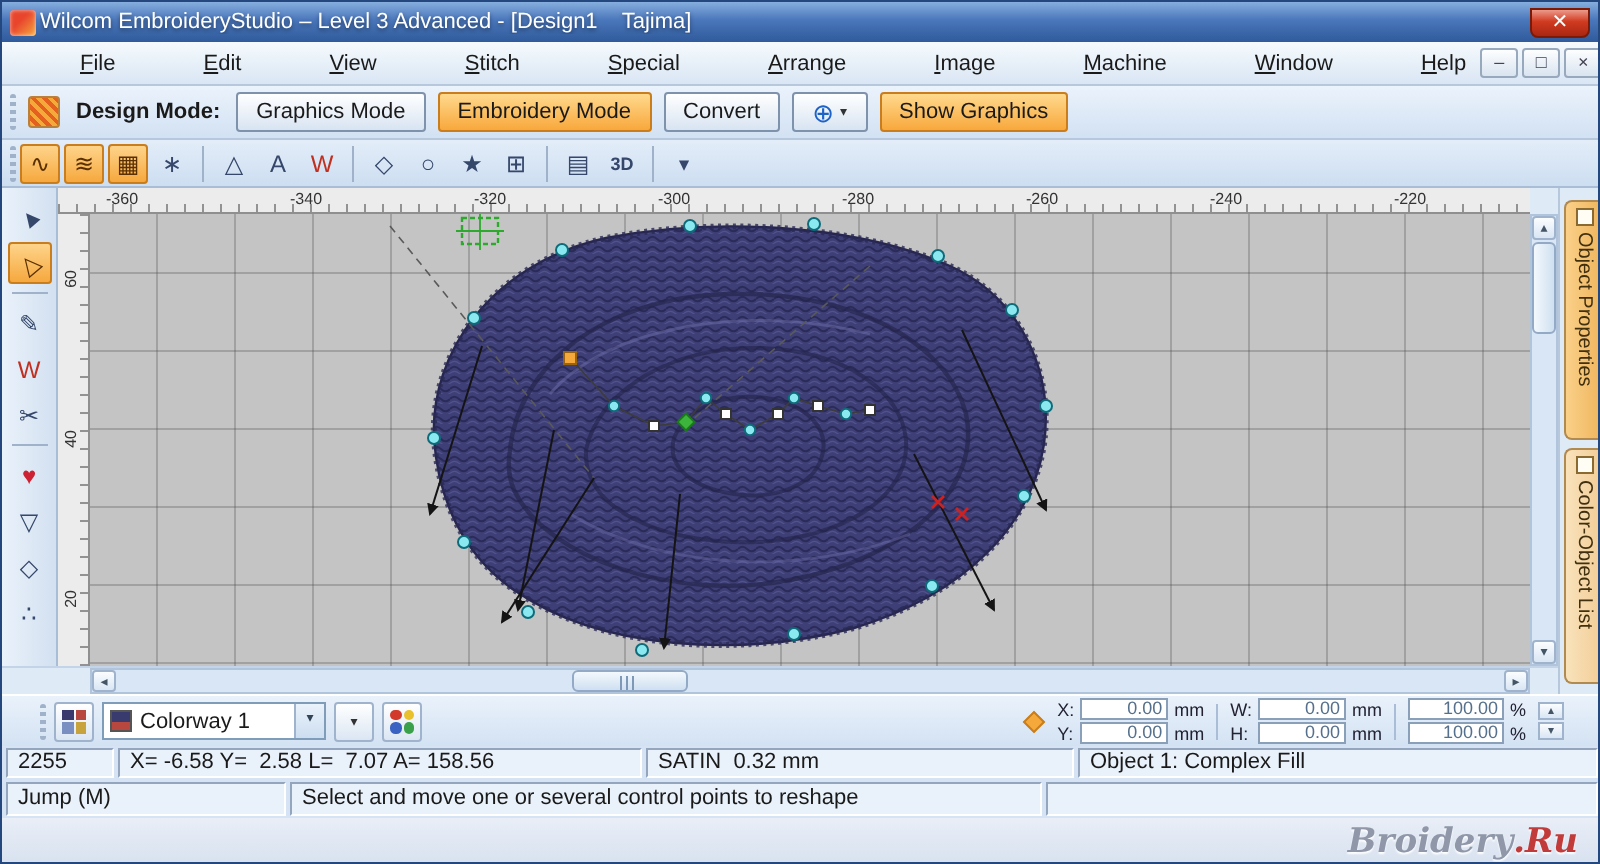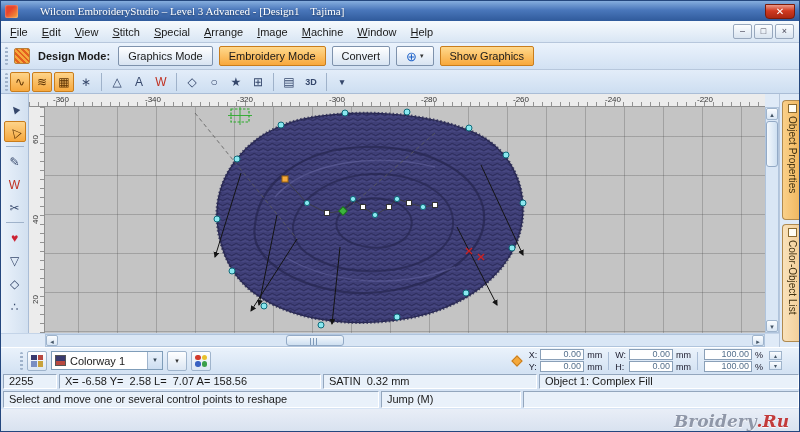--- a/index.html
+++ b/index.html
@@ -5,34 +5,34 @@
   * { margin:0; padding:0; box-sizing:border-box; }
   html,body { background:#6b7b90; }
   #app {
     position:relative; width:800px; height:432px; overflow:hidden;
     background:#dfeaf7; border:1px solid #24477e;
     font-family:"Liberation Sans", sans-serif; font-size:11px; color:#1a1a1a;
   }
   
   .titlebar { position:absolute; left:0; top:0; right:0; height:20px;
     background:linear-gradient(#86aede,#4a77bb 45%,#2f5a9b);
-    display:flex; align-items:center; gap:22px; padding:0 4px; color:#fff;font-family:Liberation Serif, serif; }
+    display:flex; align-items:center; gap:2px; padding:0 4px; color:#fff; }
   .app-icon { width:13px; height:13px; border-radius:2px; flex:0 0 auto;
     background:linear-gradient(135deg,#e8452c 40%,#f5a93b); box-shadow:inset 0 0 2px #ffffffaa; }
   .title-text { font-size:11px; white-space:pre; flex:1; overflow:hidden; text-shadow:0 1px 2px #00000077; }
   .close-btn { width:30px; height:15px; flex:0 0 auto; cursor:default;
     background:linear-gradient(#ec9a8b,#d03a20 45%,#a92712);
     border:1px solid #7c1a08; border-radius:0 0 4px 4px;
     color:#fff; font-size:10px; line-height:13px; text-align:center; }
   
   .menubar { position:absolute; top:20px; left:0; right:0; height:22px;
     background:linear-gradient(#f6fafd,#d9e6f4); border-bottom:1px solid #b7c7dc;
     display:flex; align-items:center; padding:0 2px; }
   .menu-items { display:flex; }
-  .menu-item { display:inline-block; padding:12px 7px; }
+  .menu-item { display:inline-block; padding:12px 7px;margin-left:30px; }
   .menu-item::first-letter { text-decoration:underline; }
   .menu-spacer { flex:1; }
   .wc-group { display:flex; gap:2px; padding-right:3px; }
   .win-ctrl { width:19px; height:15px; background:linear-gradient(#fdfeff,#d9e4f0);
     border:1px solid #98a8bd; border-radius:2px; font-size:9px; line-height:13px; text-align:center; color:#445; }
   
   .modebar { position:absolute; top:42px; left:0; right:0; height:27px;
     background:linear-gradient(#ebf3fc,#d2e1f3); border-bottom:1px solid #b7c7dc;
     display:flex; align-items:center; gap:6px; padding:0 4px; }
   .grip { width:3px; height:18px; background:repeating-linear-gradient(#9fb2ca 0 2px, transparent 2px 4px); border-radius:2px; }
@@ -471,22 +471,22 @@
   </div>
 
   <div class="statusrow status1">
     <span class="scell c1">2255</span>
     <span class="scell c2">X= -6.58 Y=  2.58 L=  7.07 A= 158.56</span>
     <span class="scell c3">SATIN  0.32 mm</span>
     <span class="scell c4">Object 1: Complex Fill</span>
   </div>
 
   <div class="statusrow status2">
+    <span class="scell h2">Jump (M)</span>
     <span class="scell h1">Select and move one or several control points to reshape</span>
-    <span class="scell h2">Jump (M)</span>
     <span class="scell h3"></span>
   </div>
 
   <div class="watermark">
     <span class="wm1">Broidery</span>
     <span class="wm2">.Ru</span>
   </div>
 
 </div>
 

